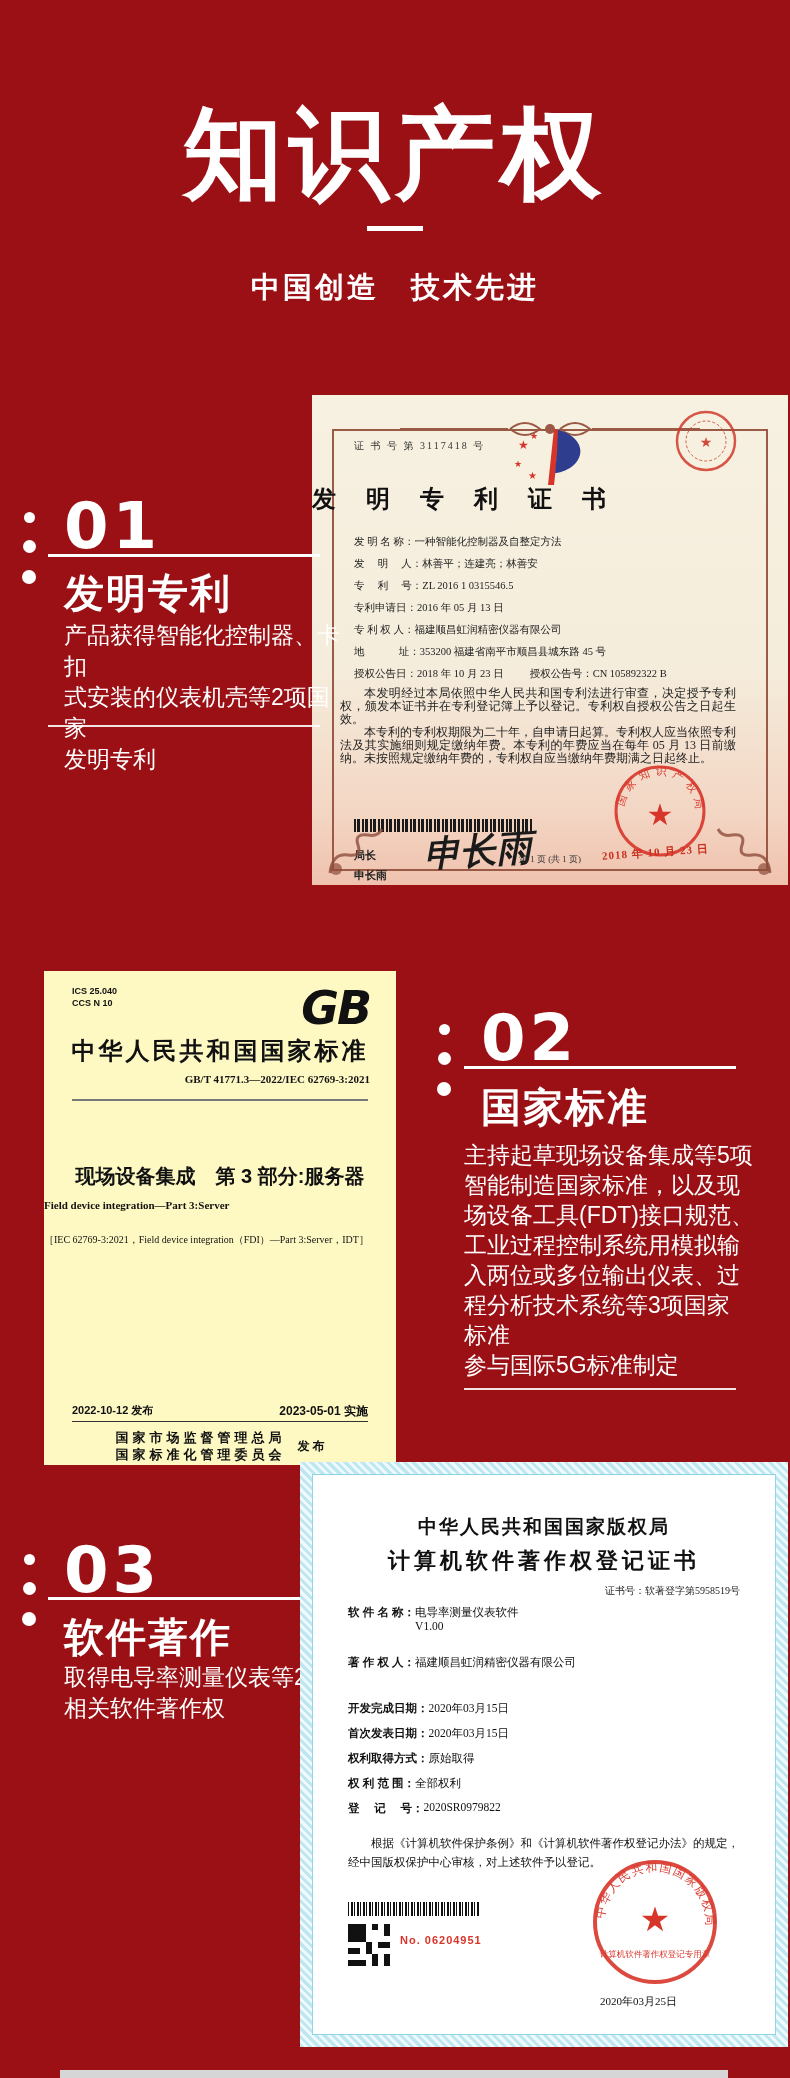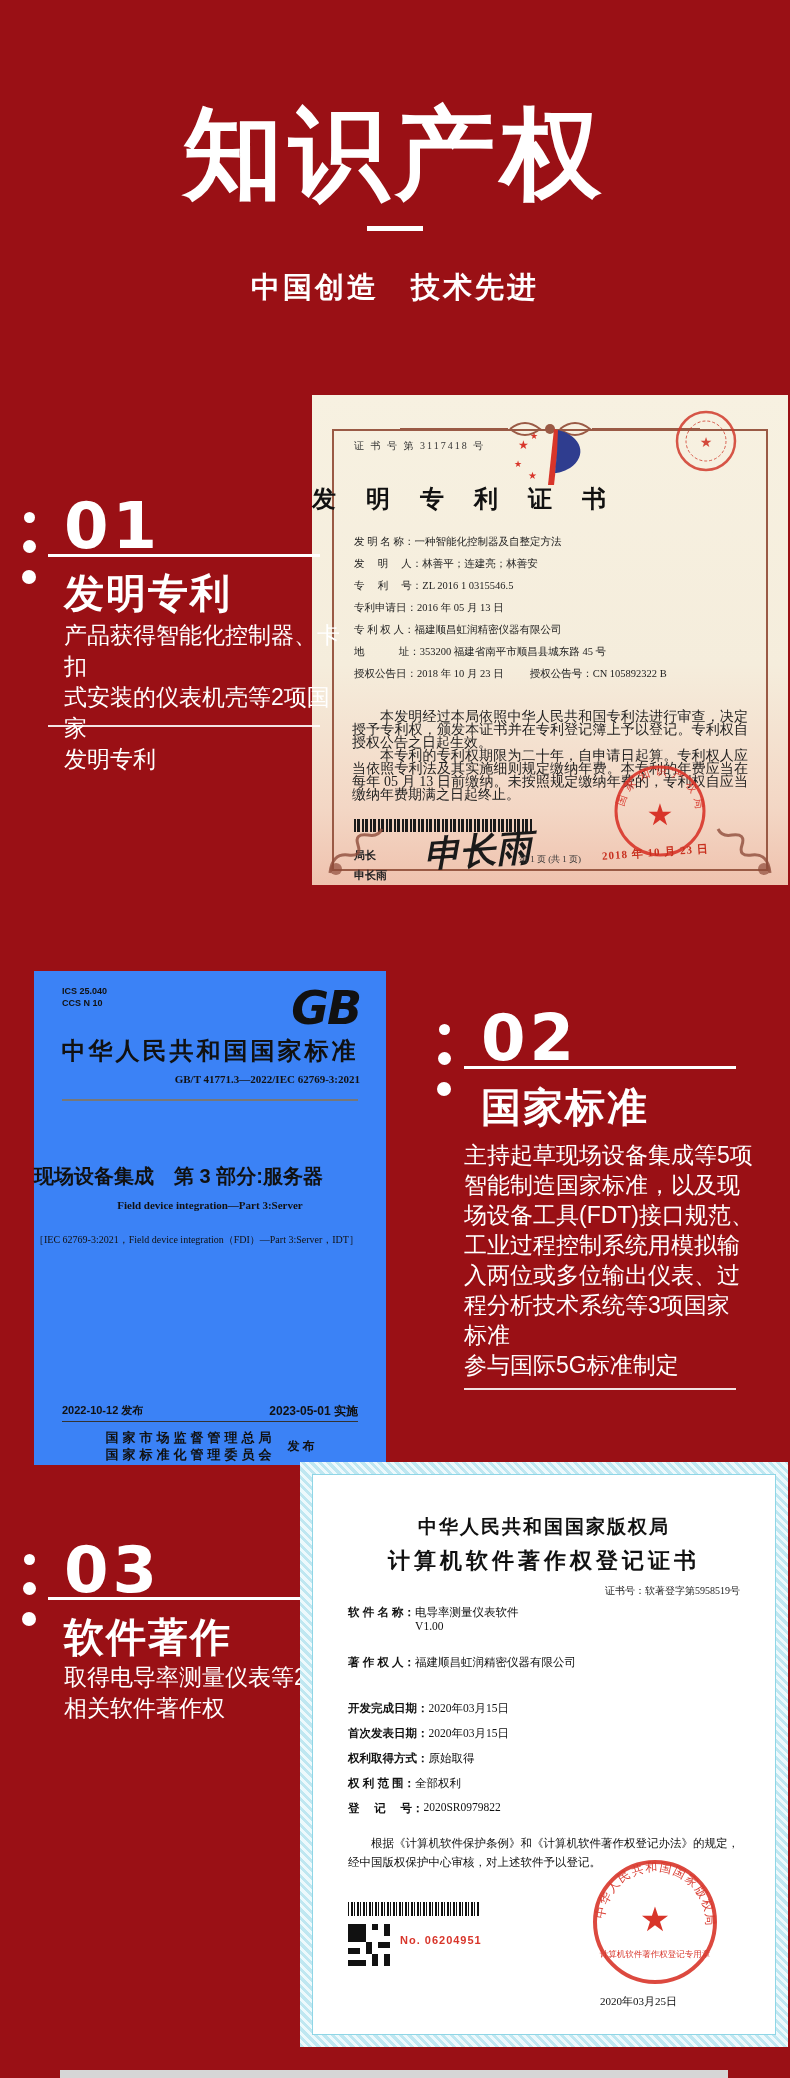--- a/index.html
+++ b/index.html
@@ -26,42 +26,42 @@
 
   
   .patent{left:312px;top:395px;width:476px;height:490px;color:#222;
           font-family:"Liberation Serif","DejaVu Serif",serif;
           background:linear-gradient(180deg,#F7F1E1 0%,#F5EDDC 55%,#F3D6C4 85%,#EFC2AE 100%);}
   .patent-frame{position:absolute;left:20px;right:20px;top:34px;bottom:14px;border:2px solid #9A5A45;}
   .p-certno{left:42px;top:44px;font-size:10px;letter-spacing:2px;color:#333;}
   .p-title{left:0;width:100%;top:88px;font-size:24px;font-weight:700;letter-spacing:12px;color:#111;}
   .p-row{left:42px;font-size:10.5px;color:#222;white-space:nowrap;}
   .p-row .sep2{margin-left:26px;}
-  .p-legal{left:40px;width:396px;top:292px;font-size:14px;line-height:13px;text-align:justify;color:#222;margin-top:23px;}
+  .p-legal{left:28px;width:396px;top:292px;font-size:12px;line-height:13px;text-align:justify;color:#222;}
   .p-legal p{margin:0;text-indent:2em;}
   .p-barcode{left:42px;top:424px;width:178px;height:13px;
              background:repeating-linear-gradient(90deg,#1a1a1a 0 2px,transparent 2px 3px,#1a1a1a 3px 6px,transparent 6px 8px);}
   .p-director{left:42px;top:450px;font-size:11px;font-weight:700;line-height:20px;color:#222;}
   .p-signature{left:112px;top:432px;font-size:36px;font-style:italic;font-weight:700;color:#1a1a1a;
                transform:rotate(-4deg);font-family:"DejaVu Serif",serif;}
   .p-pagefooter{left:0;width:100%;text-align:center;top:458px;font-size:9px;color:#333;}
   .p-sealdate{left:290px;top:450px;font-size:11px;color:#C8301F;letter-spacing:1px;transform:rotate(-4deg);font-weight:700;}
 
   
-  .gb{left:34px;top:971px;width:352px;height:494px;background:#3b82f6;color:#111;
+  .gb{left:44px;top:971px;width:352px;height:494px;background:#fef9c3;color:#111;
       font-family:"Liberation Serif","DejaVu Serif",serif;}
   .gb-ics{left:28px;top:14px;font-size:9px;font-weight:700;line-height:12px;font-family:"Liberation Sans",sans-serif;}
   .gb-logo{right:26px;top:10px;font-size:46px;font-weight:900;font-style:italic;letter-spacing:-2px;color:#111;
            font-family:"DejaVu Sans",sans-serif;}
   .gb-org{left:0;width:100%;text-align:center;top:64px;font-size:24px;font-weight:700;letter-spacing:3px;}
   .gb-code{right:26px;top:102px;font-size:11px;font-weight:700;}
   .gb-rule{left:28px;width:296px;top:128px;height:2px;background:#777;}
-  .gb-title-cn{left:0;width:100%;text-align:left;top:192px;font-size:20px;font-weight:800;
+  .gb-title-cn{left:0;width:100%;text-align:center;top:192px;font-size:20px;font-weight:800;
                font-family:"Liberation Sans",sans-serif;}
-  .gb-title-en{left:0;width:100%;text-align:center;top:228px;font-size:11px;font-weight:700;}
+  .gb-title-en{left:0;width:100%;top:228px;font-size:11px;font-weight:700;}
   .gb-adopt{left:0;width:100%;text-align:left;top:262px;font-size:10px;}
   .gb-issue{left:28px;top:432px;font-size:11px;font-weight:700;font-family:"Liberation Sans",sans-serif;}
   .gb-impl{right:28px;top:432px;font-size:12px;font-weight:700;font-family:"Liberation Sans",sans-serif;}
   .gb-rule2{left:28px;width:296px;top:450px;height:1px;background:#333;}
   .gb-pub{left:0;width:100%;top:458px;display:flex;justify-content:center;align-items:center;gap:12px;}
   .gb-pub .lines{font-size:13px;font-weight:700;letter-spacing:4px;line-height:17px;text-align:center;}
   .gb-pub .word{font-size:12px;font-weight:700;}
 
   
   .sw{left:300px;top:1462px;width:488px;height:585px;

